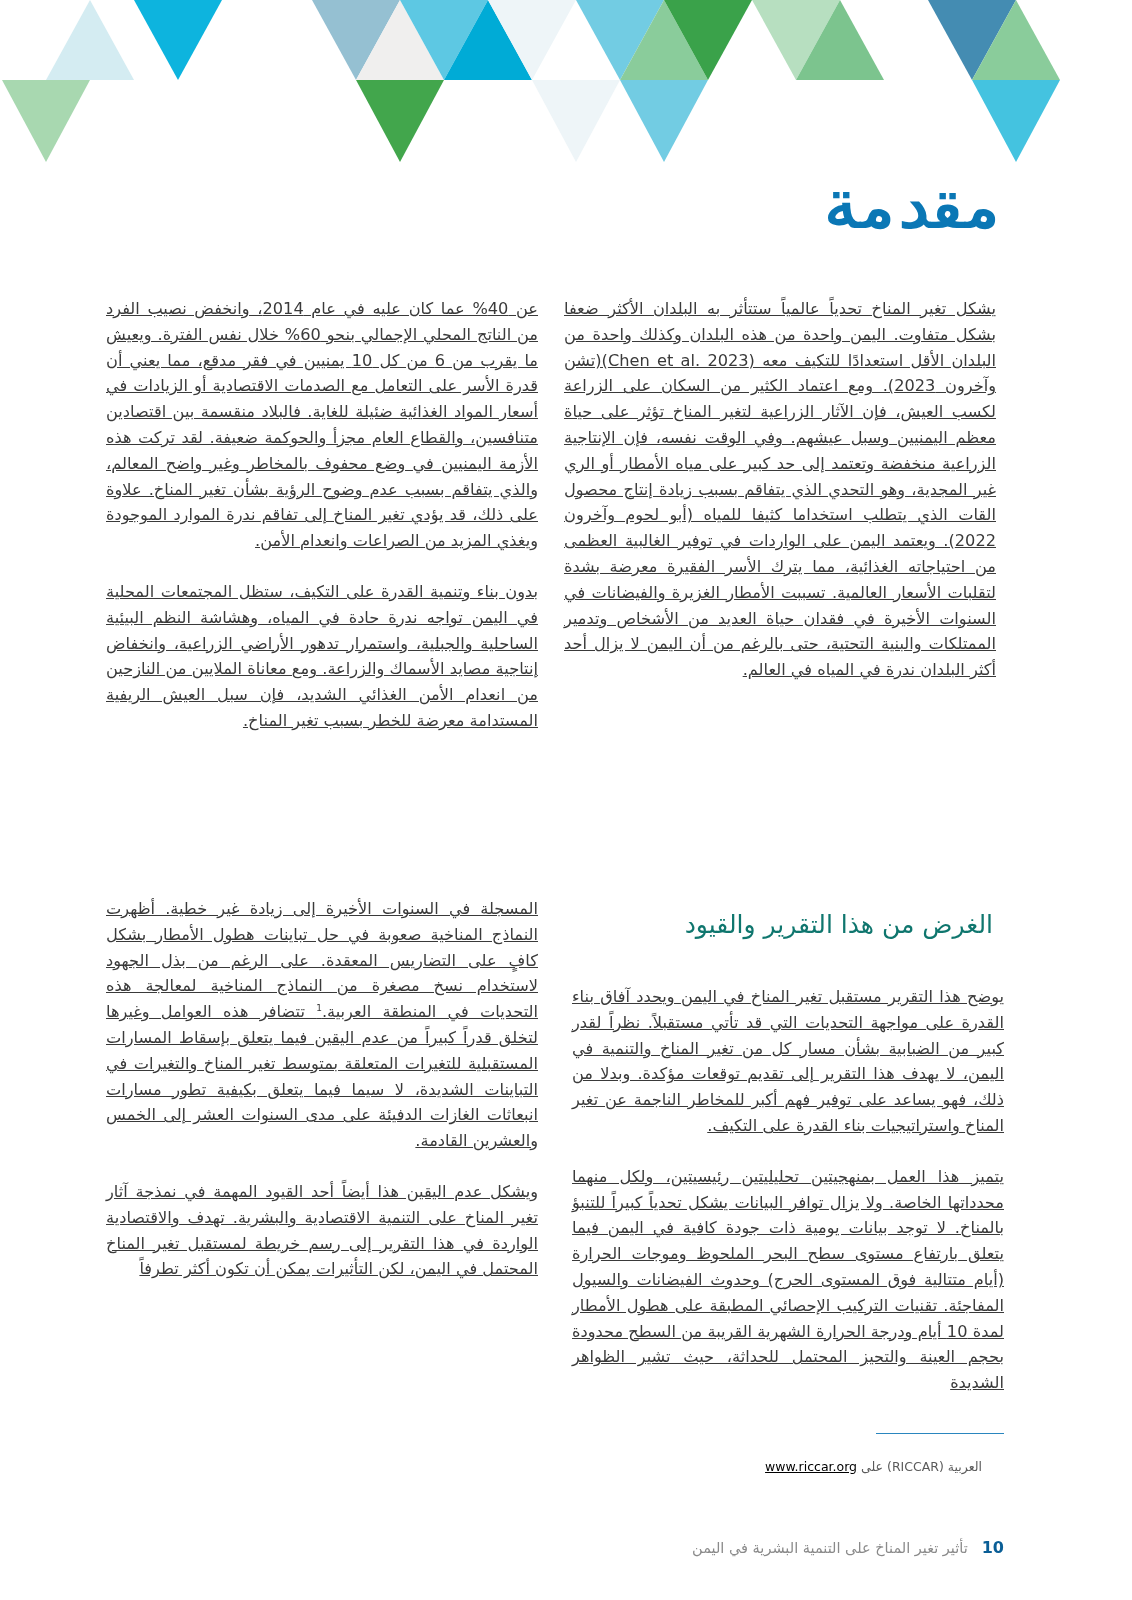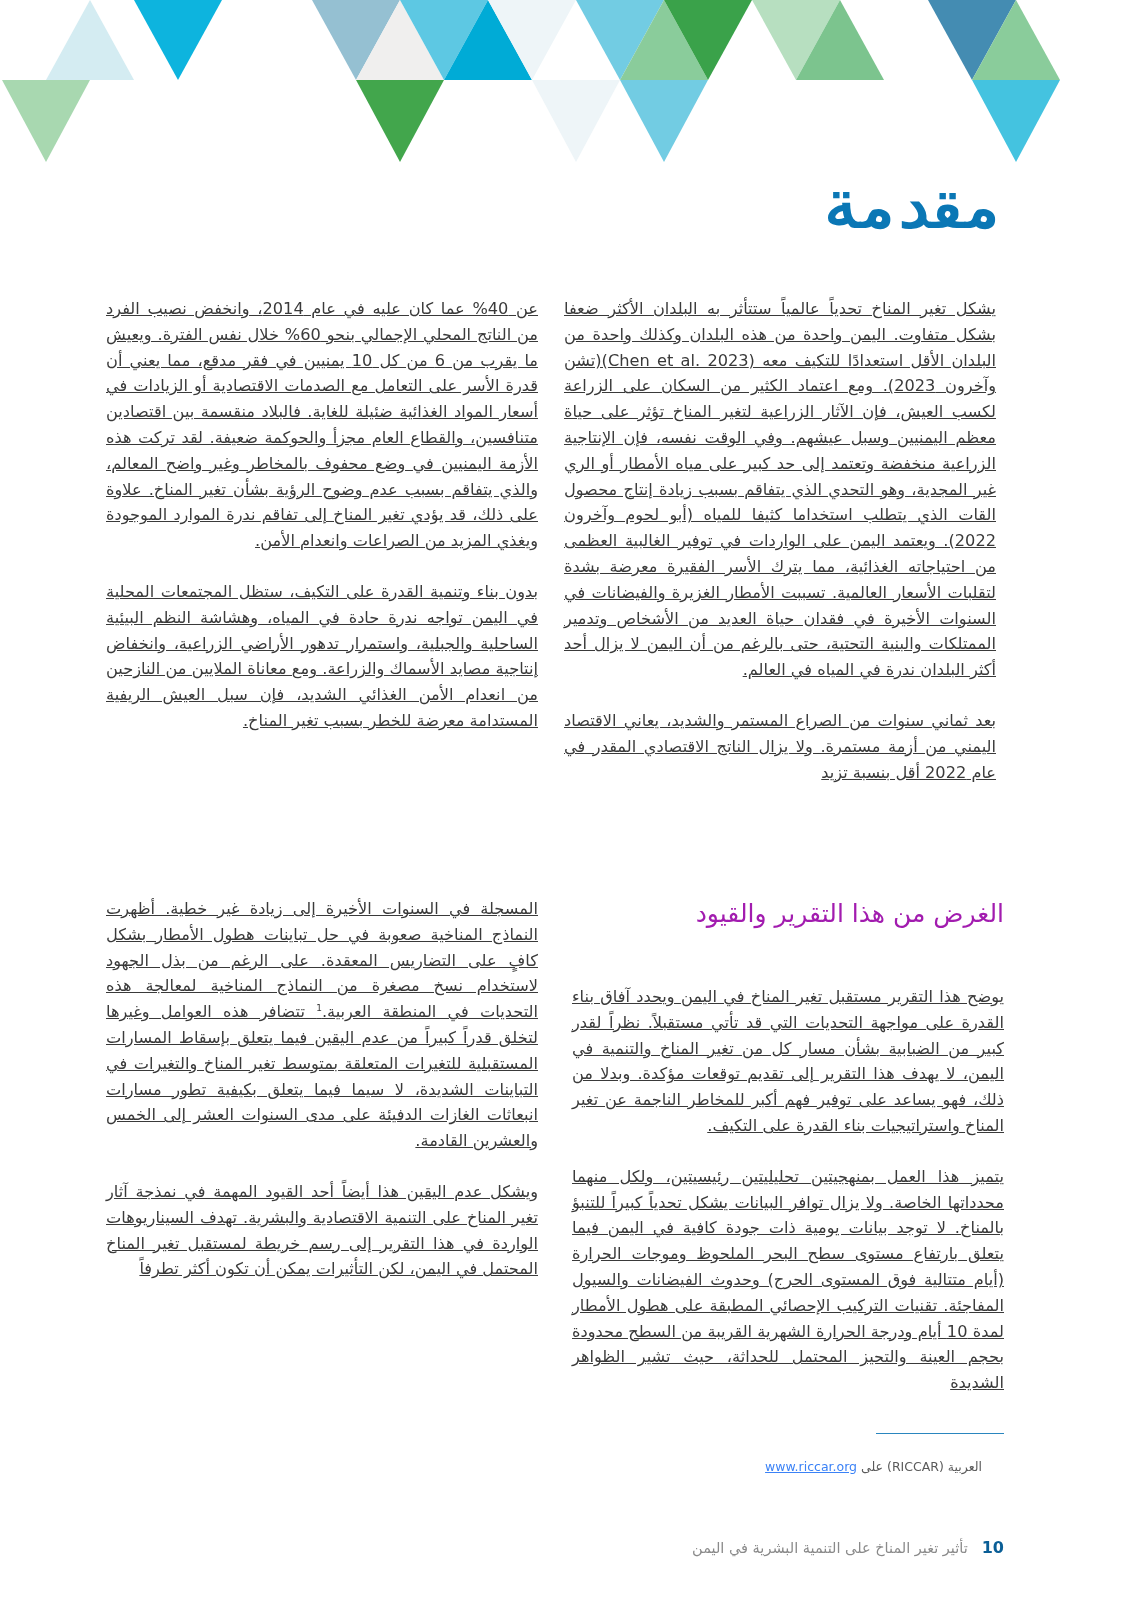--- a/index.html
+++ b/index.html
@@ -15,34 +15,34 @@
   }
   .col {
     position: absolute; width: 432px; direction: rtl; text-align: justify;
     text-align-last: right;
     font-size: 16.2px; line-height: 25.8px; color: #3a3a3a; text-decoration: underline;
   }
   .col p { margin: 0 0 25px 0; }
   #col-right-top { right: 136px; top: 296px; }
   #col-left-top { left: 106px; top: 296px; }
   .section-heading {
-    position: absolute; right: 128px; top: 894px; margin: 0;
-    font-size: 25px; line-height: 40px; font-weight: normal; color: #a21caf;
+    position: absolute; right: 128px; top: 894px; margin: 11px;
+    font-size: 25px; line-height: 40px; font-weight: normal; color: #0f766e;
   }
   #col-right-bottom { right: 128px; top: 940px; margin-top: 44px; }
   #col-left-bottom { left: 106px; top: 896px; }
   sup { font-size: 9px; line-height: 0; }
   .fn-rule { position: absolute; right: 128px; top: 1433px; width: 128px; height: 1px; background: #2a86bf; }
   .footnote {
     position: absolute; right: 128px; top: 1456px; width: 880px; direction: rtl;
     font-size: 12.5px; line-height: 21px; color: #5a5a5a;
   }
   .footnote .num { display: inline-block; width: 22px; }
   .footnote .line2 { padding-right: 22px; }
-  .footnote a { color: #3b82f6; text-decoration: underline; }
+  .footnote a { color: #000000; text-decoration: underline; }
   .footer {
     position: absolute; right: 128px; top: 1537px; direction: rtl;
     font-size: 14.5px; line-height: 22px; color: #8a8a8a;
   }
   .footer .page-num { font-weight: bold; color: #0a5e96; font-size: 16px; margin-left: 14px; }
 </style>
 </head>
 <body>
 
 <svg id="banner" viewBox="0 0 1132 170" xmlns="http://www.w3.org/2000/svg">
@@ -66,38 +66,37 @@
   <polygon points="356,80 444,80 400,162" fill="#42a64c"></polygon>
   <polygon points="532,80 620,80 576,162" fill="#eef5f8"></polygon>
   <polygon points="620,80 708,80 664,162" fill="#72cce3"></polygon>
   <polygon points="972,80 1060,80 1016,162" fill="#44c3e0"></polygon>
 </svg>
 
 <h1 class="title">مقدمة</h1>
 
 <div class="col" id="col-right-top">
   <p>يشكل تغير المناخ تحدياً عالمياً ستتأثر به البلدان الأكثر ضعفا بشكل متفاوت. اليمن واحدة من هذه البلدان وكذلك واحدة من البلدان الأقل استعدادًا للتكيف معه (Chen et al. 2023)(تشن وآخرون 2023). ومع اعتماد الكثير من السكان على الزراعة لكسب العيش، فإن الآثار الزراعية لتغير المناخ تؤثر على حياة معظم اليمنيين وسبل عيشهم. وفي الوقت نفسه، فإن الإنتاجية الزراعية منخفضة وتعتمد إلى حد كبير على مياه الأمطار أو الري غير المجدية، وهو التحدي الذي يتفاقم بسبب زيادة إنتاج محصول القات الذي يتطلب استخداما كثيفا للمياه (أبو لحوم وآخرون 2022). ويعتمد اليمن على الواردات في توفير الغالبية العظمى من احتياجاته الغذائية، مما يترك الأسر الفقيرة معرضة بشدة لتقلبات الأسعار العالمية. تسببت الأمطار الغزيرة والفيضانات في السنوات الأخيرة في فقدان حياة العديد من الأشخاص وتدمير الممتلكات والبنية التحتية، حتى بالرغم من أن اليمن لا يزال أحد أكثر البلدان ندرة في المياه في العالم.</p>
-  <p>بعد ثماني سنوات من الصراع المستمر والشديد، يعاني الاقتصاد اليمني من أزمة مستمرة. ولا يزال الناتج الاقتصادي المقدر في عام 2022 أقل بنسبة تزيد</p>
 </div>
 
 <div class="col" id="col-left-top">
   <p>عن 40% عما كان عليه في عام 2014، وانخفض نصيب الفرد من الناتج المحلي الإجمالي بنحو 60% خلال نفس الفترة. ويعيش ما يقرب من 6 من كل 10 يمنيين في فقر مدقع، مما يعني أن قدرة الأسر على التعامل مع الصدمات الاقتصادية أو الزيادات في أسعار المواد الغذائية ضئيلة للغاية. فالبلاد منقسمة بين اقتصادين متنافسين، والقطاع العام مجزأ والحوكمة ضعيفة. لقد تركت هذه الأزمة اليمنيين في وضع محفوف بالمخاطر وغير واضح المعالم، والذي يتفاقم بسبب عدم وضوح الرؤية بشأن تغير المناخ. علاوة على ذلك، قد يؤدي تغير المناخ إلى تفاقم ندرة الموارد الموجودة ويغذي المزيد من الصراعات وانعدام الأمن.</p>
   <p>بدون بناء وتنمية القدرة على التكيف، ستظل المجتمعات المحلية في اليمن تواجه ندرة حادة في المياه، وهشاشة النظم البيئية الساحلية والجبلية، واستمرار تدهور الأراضي الزراعية، وانخفاض إنتاجية مصايد الأسماك والزراعة. ومع معاناة الملايين من النازحين من انعدام الأمن الغذائي الشديد، فإن سبل العيش الريفية المستدامة معرضة للخطر بسبب تغير المناخ.</p>
 </div>
 
 <h2 class="section-heading">الغرض من هذا التقرير والقيود</h2>
 
 <div class="col" id="col-right-bottom">
   <p>يوضح هذا التقرير مستقبل تغير المناخ في اليمن ويحدد آفاق بناء القدرة على مواجهة التحديات التي قد تأتي مستقبلاً. نظراً لقدر كبير من الضبابية بشأن مسار كل من تغير المناخ والتنمية في اليمن، لا يهدف هذا التقرير إلى تقديم توقعات مؤكدة. وبدلا من ذلك، فهو يساعد على توفير فهم أكبر للمخاطر الناجمة عن تغير المناخ واستراتيجيات بناء القدرة على التكيف.</p>
   <p>يتميز هذا العمل بمنهجيتين تحليليتين رئيسيتين، ولكل منهما محدداتها الخاصة. ولا يزال توافر البيانات يشكل تحدياً كبيراً للتنبؤ بالمناخ. لا توجد بيانات يومية ذات جودة كافية في اليمن فيما يتعلق بارتفاع مستوى سطح البحر الملحوظ وموجات الحرارة (أيام متتالية فوق المستوى الحرج) وحدوث الفيضانات والسيول المفاجئة. تقنيات التركيب الإحصائي المطبقة على هطول الأمطار لمدة 10 أيام ودرجة الحرارة الشهرية القريبة من السطح محدودة بحجم العينة والتحيز المحتمل للحداثة، حيث تشير الظواهر الشديدة</p>
 </div>
 
 <div class="col" id="col-left-bottom">
   <p><span>المسجلة في السنوات الأخيرة إلى زيادة غير خطية. أظهرت النماذج المناخية صعوبة في حل تباينات هطول الأمطار بشكل كافٍ على التضاريس المعقدة. على الرغم من بذل الجهود لاستخدام نسخ مصغرة من النماذج المناخية لمعالجة هذه التحديات في المنطقة العربية.</span><sup>1</sup><span> تتضافر هذه العوامل وغيرها لتخلق قدراً كبيراً من عدم اليقين فيما يتعلق بإسقاط المسارات المستقبلية للتغيرات المتعلقة بمتوسط تغير المناخ والتغيرات في التباينات الشديدة، لا سيما فيما يتعلق بكيفية تطور مسارات انبعاثات الغازات الدفيئة على مدى السنوات العشر إلى الخمس والعشرين القادمة.</span></p>
-  <p>ويشكل عدم اليقين هذا أيضاً أحد القيود المهمة في نمذجة آثار تغير المناخ على التنمية الاقتصادية والبشرية. تهدف السيناريوهات الواردة في هذا التقرير إلى رسم خريطة لمستقبل تغير المناخ المحتمل في اليمن، لكن التأثيرات يمكن أن تكون أكثر تطرفاً</p>
+  <p>ويشكل عدم اليقين هذا أيضاً أحد القيود المهمة في نمذجة آثار تغير المناخ على التنمية الاقتصادية والبشرية. تهدف والاقتصادية الواردة في هذا التقرير إلى رسم خريطة لمستقبل تغير المناخ المحتمل في اليمن، لكن التأثيرات يمكن أن تكون أكثر تطرفاً</p>
 </div>
 
 <div class="fn-rule"></div>
 
 <div class="footnote">
   <div class="line2"><span>العربية (RICCAR) على</span> <a>www.riccar.org</a></div>
 </div>
 
 <div class="footer">
   <span class="page-num">10</span><span>تأثير تغير المناخ على التنمية البشرية في اليمن</span>

